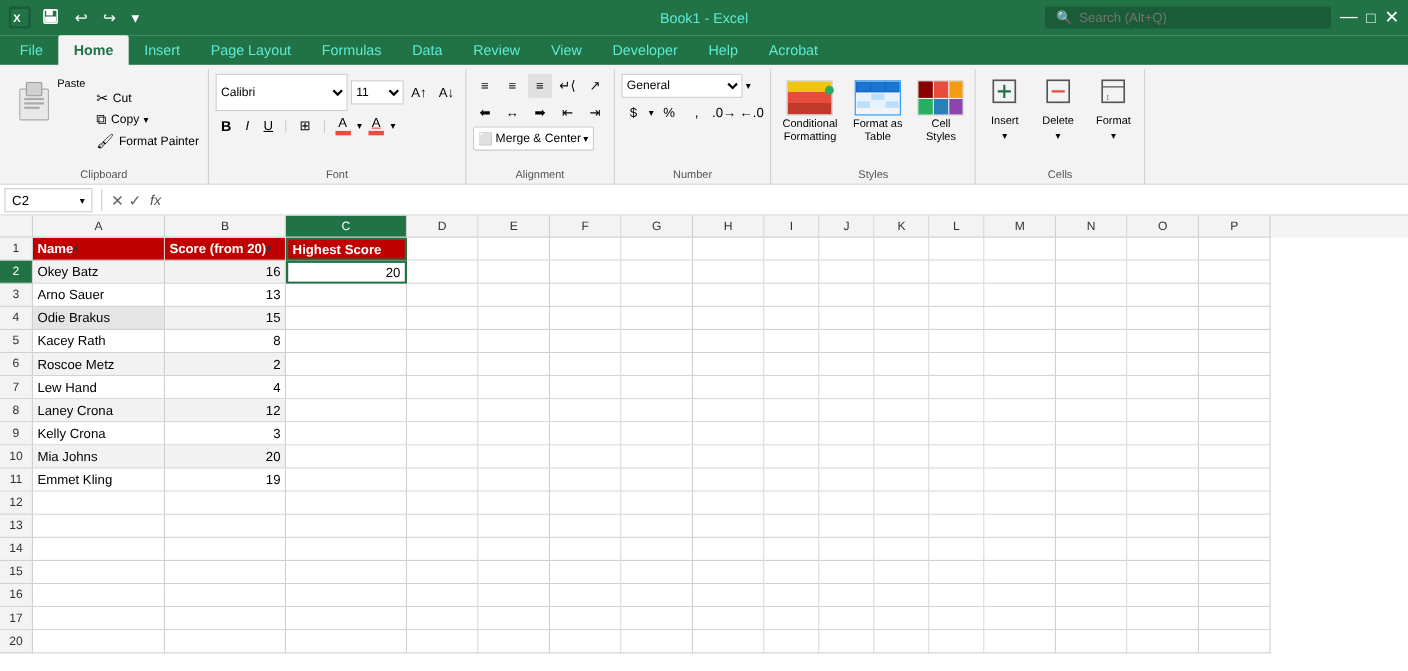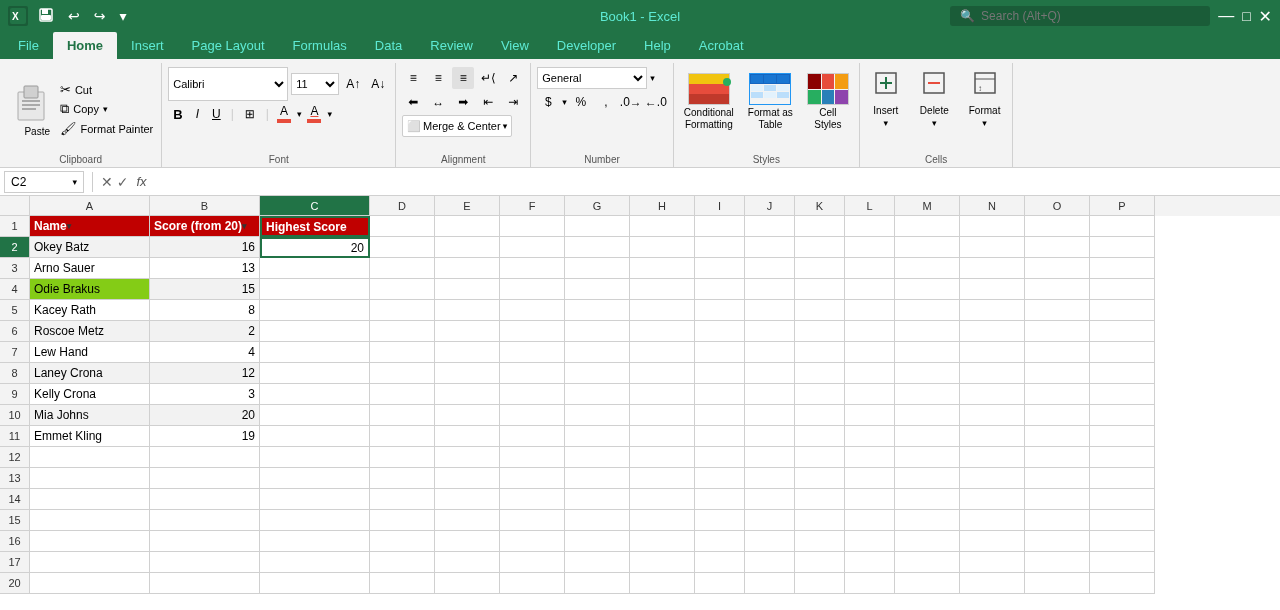--- a/index.html
+++ b/index.html
@@ -40,22 +40,22 @@
     .ribbon-content {
       display: flex;
       align-items: stretch;
       padding: 4px 0 0 0;
       background: #f3f3f3;
       border-bottom: 1px solid #d0d0d0;
       min-height: 86px;
     }
     .paste-btn {
       display: flex;
-      flex-direction: column;
-      align-items: flex-end;
+      flex-direction: row;
+      align-items: flex-start;
       justify-content: center;
       padding: 4px 8px;
       cursor: pointer;
       border: none;
       background: none;
       font-size: 11px;
       gap: 2px;
       min-width: 48px;
     }
     .clipboard-actions {
@@ -616,21 +616,21 @@
         <div class="cell col-j"></div>
         <div class="cell col-k"></div>
         <div class="cell col-l"></div>
         <div class="cell col-m"></div>
         <div class="cell col-n"></div>
         <div class="cell col-o"></div>
         <div class="cell col-p"></div>
       </div>
 
       <div class="grid-row">
-        <div class="cell col-a" style="background:#84cc16;">Odie Brakus</div>
+        <div class="cell col-a" style="background:#e5e5e5;">Odie Brakus</div>
         <div class="cell col-b number" style="background:#f2f2f2;">15</div>
         <div class="cell col-c"></div>
         <div class="cell col-d"></div>
         <div class="cell col-e"></div>
         <div class="cell col-f"></div>
         <div class="cell col-g"></div>
         <div class="cell col-h"></div>
         <div class="cell col-i"></div>
         <div class="cell col-j"></div>
         <div class="cell col-k"></div>

